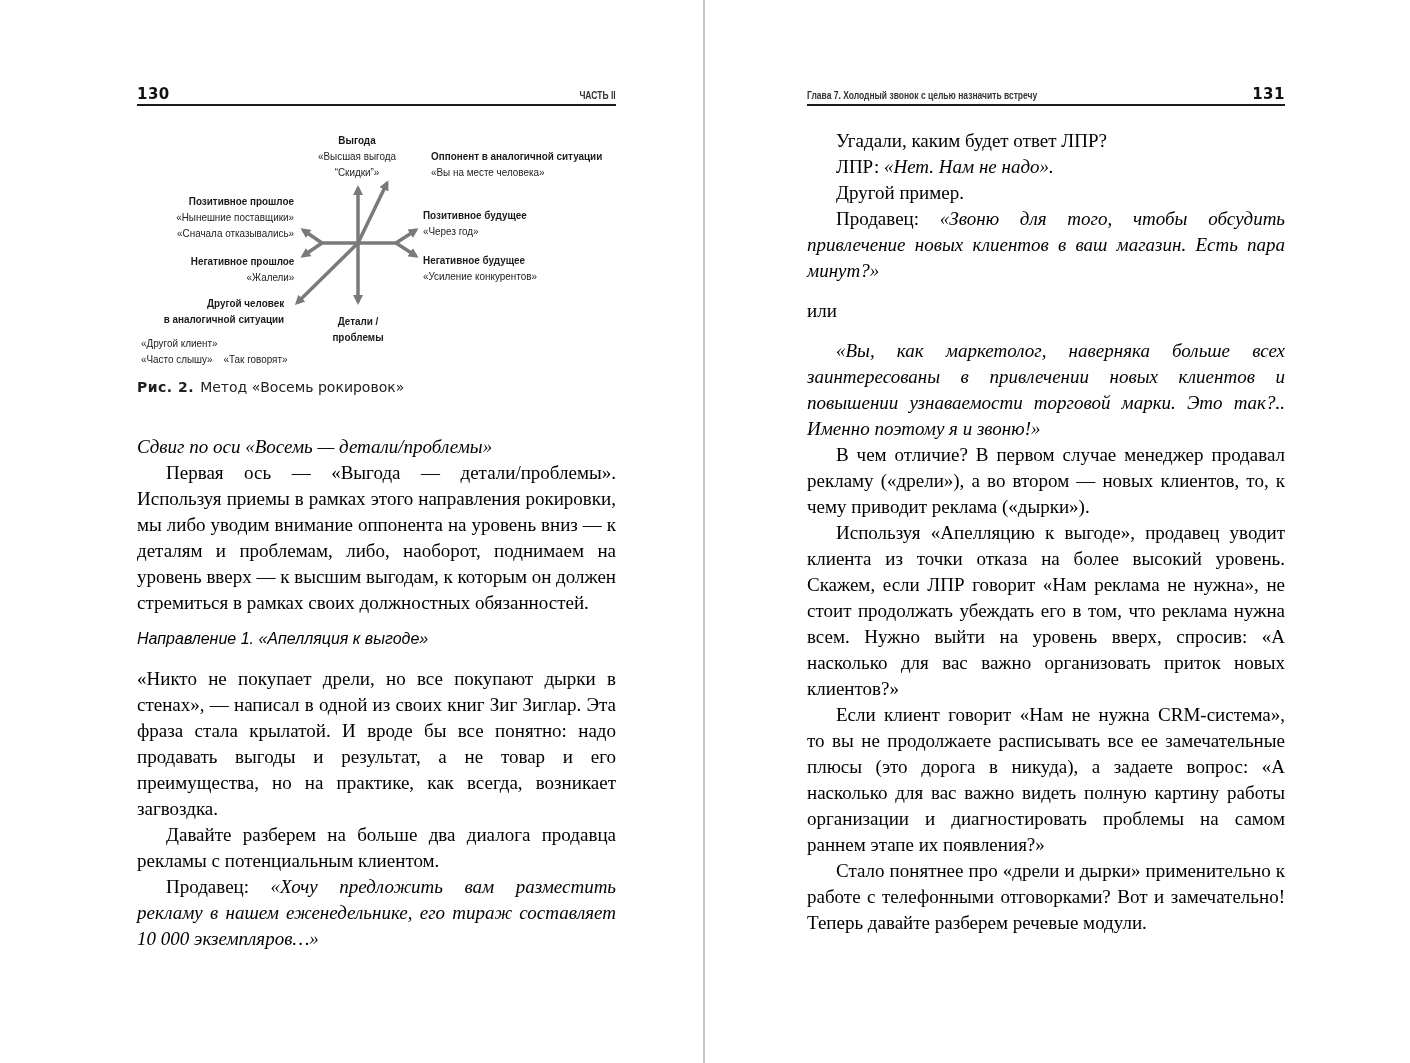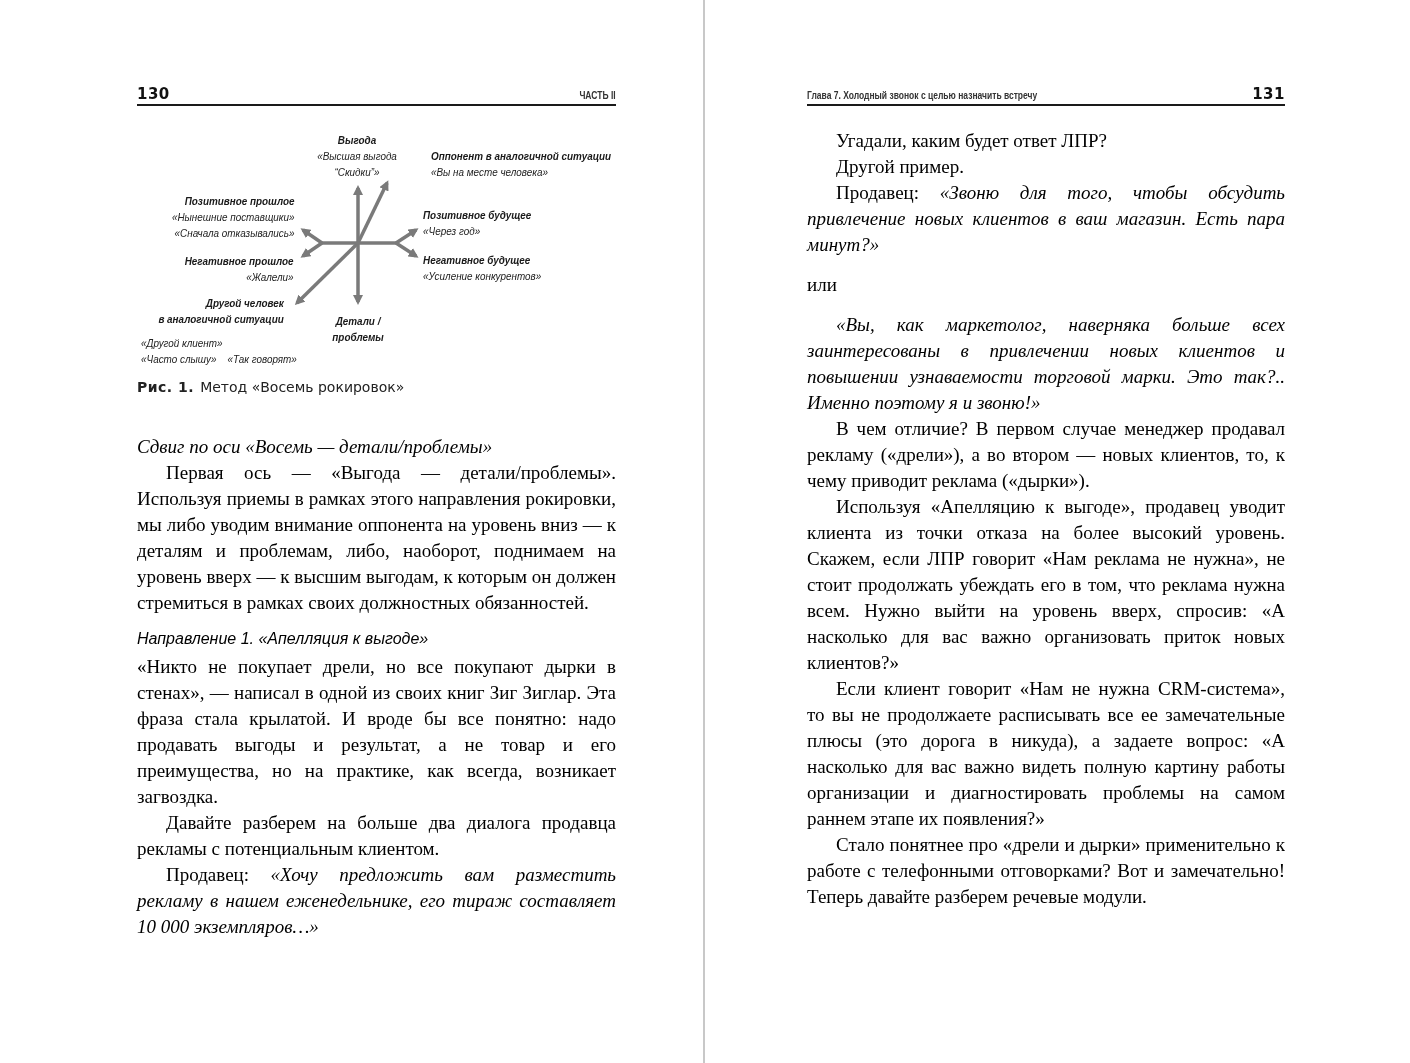--- a/index.html
+++ b/index.html
@@ -13,40 +13,40 @@
   .page-left .runhead { left: 137px; width: 479px; }
   .page-right .runhead { left: 91px; width: 478px; }
   .folio { position: absolute; bottom: 1px; font-family: "DejaVu Sans", sans-serif; font-weight: bold; font-size: 15px; letter-spacing: 0.5px; color: #111; }
   .page-left .folio { left: 0; }
   .page-right .folio { right: 0; }
   .runtitle { position: absolute; bottom: 3px; font-family: "Liberation Sans", sans-serif; font-size: 10px; font-weight: bold; color: #333; transform: scaleX(0.85); transform-origin: left bottom; white-space: nowrap; }
   .page-left .runtitle { right: 0; transform-origin: right bottom; }
   .page-right .runtitle { left: 0; }
 
   
-  .diagram { position: absolute; left: 137px; top: 128px; width: 479px; height: 245px; font-style: italic; }
+  .diagram { position: absolute; left: 137px; top: 128px; width: 479px; height: 245px; }
   .diagram svg { position: absolute; left: 0; top: 0; }
   .dl { position: absolute; font-family: "Liberation Sans", sans-serif; font-size: 11.5px; line-height: 16px; white-space: nowrap; transform: scaleX(0.86); }
   .dl .t { font-weight: bold; display: block; }
   .dl .q { display: block; color: #222; }
   .al-r { text-align: right; transform-origin: right top; }
   .al-l { text-align: left; transform-origin: left top; }
   .al-c { text-align: center; transform-origin: center top; }
 
   .caption { position: absolute; left: 137px; top: 379px; font-family: "DejaVu Sans", sans-serif; font-size: 14px; color: #222; white-space: nowrap; }
   .caption .num { font-weight: bold; letter-spacing: 0.5px; margin-right: 6px; }
 
   
   .text { position: absolute; font-family: "Liberation Serif", serif; font-size: 19px; line-height: 26px; color: #000000; text-align: justify; }
   .page-left .text { left: 137px; width: 479px; }
   .page-right .text { left: 91px; width: 478px; }
   .text p { margin: 0; text-indent: 29px; }
   .text p.noind { text-indent: 0; }
   .text .subhead { font-style: italic; text-indent: 0; font-size: 19px; }
-  .text .dir { font-family: "Liberation Sans", sans-serif; font-style: italic; font-size: 16px; text-indent: 0; margin: 10px 0 2px 0; }
+  .text .dir { font-family: "Liberation Sans", sans-serif; font-style: italic; font-size: 16px; text-indent: 0; margin: 10px 0 14px 0; }
   .text i { font-style: italic; }
   .gap { height: 14px; }
 </style>
 </head>
 <body>
 
 <div class="spine"></div>
 
 <div class="page page-left">
   <div class="runhead">
@@ -119,41 +119,42 @@
       <span class="q"><span>«Часто слышу»</span>&nbsp;&nbsp;&nbsp;&nbsp;<span>«Так говорят»</span></span>
     </div>
 
     <div class="dl al-c" style="left:181px; top:185px; width:80px;">
       <span class="t">Детали /</span>
       <span class="t">проблемы</span>
     </div>
   </div>
 
   <div class="caption">
-    <span class="num">Рис. 1.</span><span>Метод «Восемь рокировок»</span>
+    <span class="num">Рис. 2.</span><span>Метод «Восемь рокировок»</span>
   </div>
 
   <div class="text" style="top:434px;">
     <p class="subhead">Сдвиг по оси «Восемь — детали/проблемы»</p>
     <p>Первая ось — «Выгода — детали/проблемы». Используя приемы в рамках этого направления рокировки, мы либо уводим внимание оппонента на уровень вниз — к деталям и проблемам, либо, наоборот, поднимаем на уровень вверх — к высшим выгодам, к которым он должен стремиться в рамках своих должностных обязанностей.</p>
     <p class="dir">Направление 1. «Апелляция к выгоде»</p>
     <p class="noind">«Никто не покупает дрели, но все покупают дырки в стенах», — написал в одной из своих книг Зиг Зиглар. Эта фраза стала крылатой. И вроде бы все понятно: надо продавать выгоды и результат, а не товар и его преимущества, но на практике, как всегда, возникает загвоздка.</p>
     <p>Давайте разберем на больше два диалога продавца рекламы с потенциальным клиентом.</p>
     <p><span>Продавец: </span><i>«Хочу предложить вам разместить рекламу в нашем еженедельнике, его тираж составляет 10 000 экземпляров…»</i></p>
   </div>
 </div>
 
 <div class="page page-right">
   <div class="runhead">
     <span class="runtitle">Глава 7.  Холодный звонок с целью назначить встречу</span>
     <span class="folio">131</span>
   </div>
 
   <div class="text" style="top:128px;">
     <p>Угадали, каким будет ответ ЛПР?</p>
+    <p><span>ЛПР: </span><i>«Нет. Нам не надо».</i></p>
     <p>Другой пример.</p>
     <p><span>Продавец: </span><i>«Звоню для того, чтобы обсудить привлечение новых клиентов в ваш магазин. Есть пара минут?»</i></p>
     <div class="gap"></div>
     <p class="noind">или</p>
     <div class="gap"></div>
     <p><i>«Вы, как маркетолог, наверняка больше всех заинтересованы в привлечении новых клиентов и повышении узнаваемости торговой марки. Это так?.. Именно поэтому я и звоню!»</i></p>
     <p>В чем отличие? В первом случае менеджер продавал рекламу («дрели»), а во втором — новых клиентов, то, к чему приводит реклама («дырки»).</p>
     <p>Используя «Апелляцию к выгоде», продавец уводит клиента из точки отказа на более высокий уровень. Скажем, если ЛПР говорит «Нам реклама не нужна», не стоит продолжать убеждать его в том, что реклама нужна всем. Нужно выйти на уровень вверх, спросив: «А насколько для вас важно организовать приток новых клиентов?»</p>
     <p>Если клиент говорит «Нам не нужна CRM-система», то вы не продолжаете расписывать все ее замечательные плюсы (это дорога в никуда), а задаете вопрос: «А насколько для вас важно видеть полную картину работы организации и диагностировать проблемы на самом раннем этапе их появления?»</p>
     <p>Стало понятнее про «дрели и дырки» применительно к работе с телефонными отговорками? Вот и замечательно! Теперь давайте разберем речевые модули.</p>

